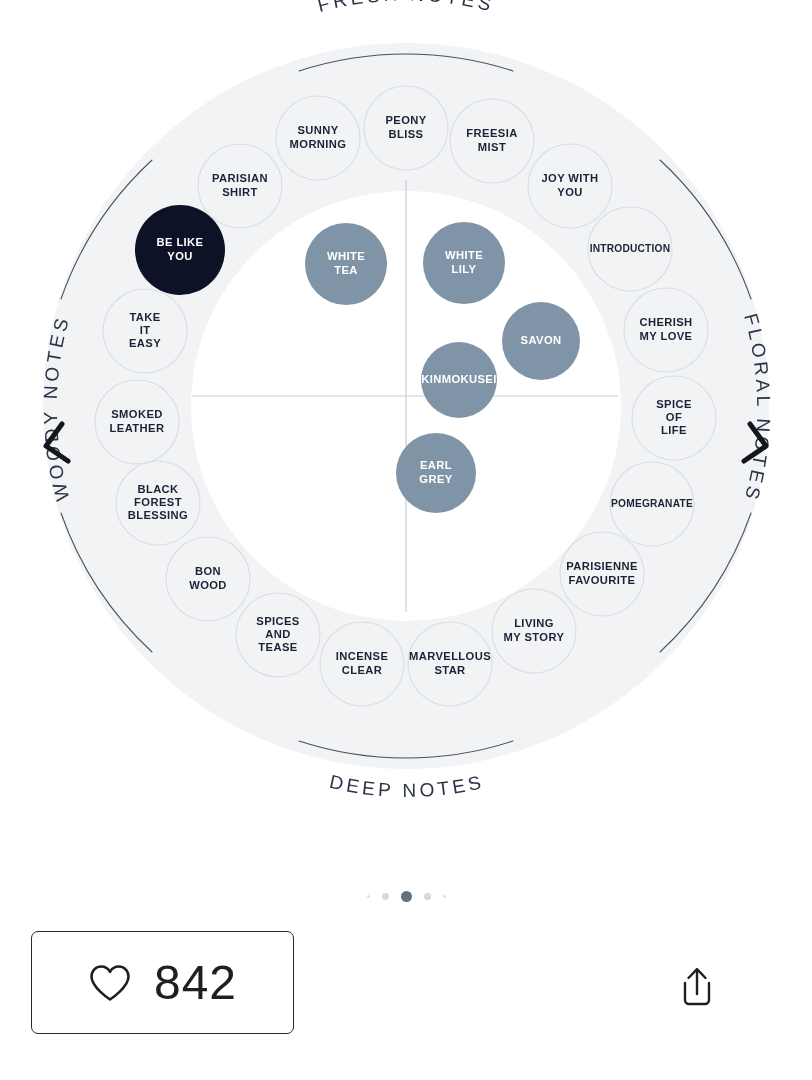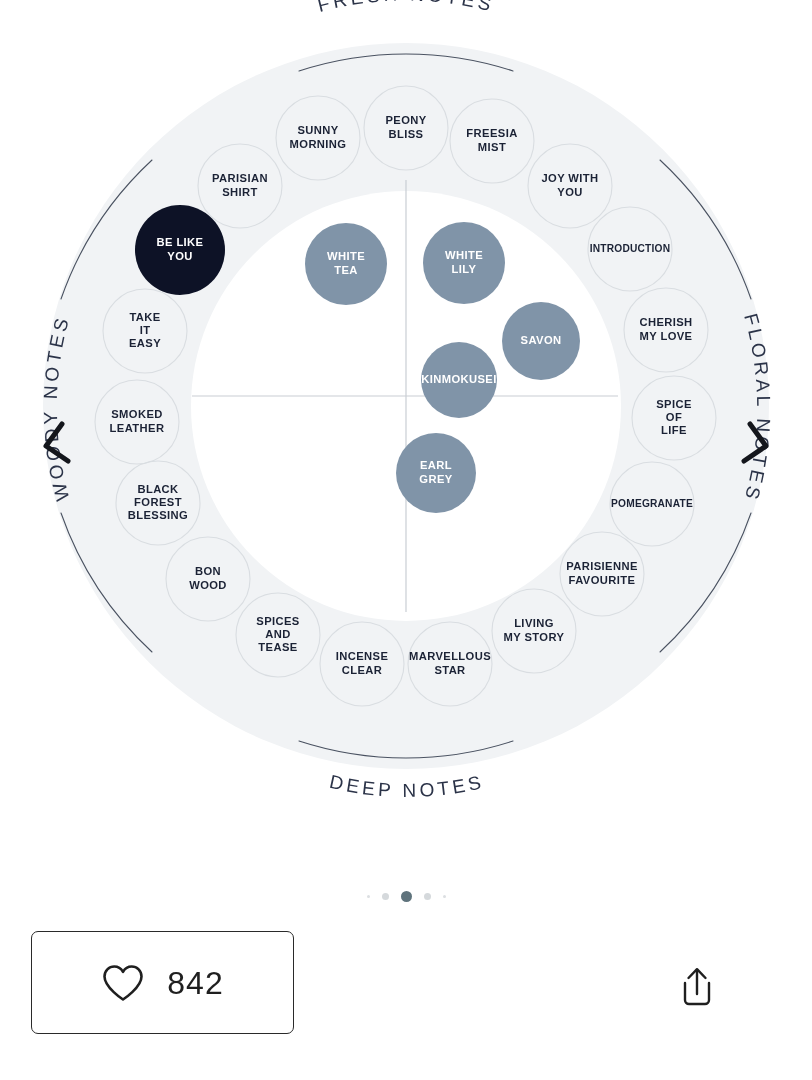--- a/index.html
+++ b/index.html
@@ -103,21 +103,21 @@
     background: #ffffff;
     display: flex;
     align-items: center;
     justify-content: center;
     gap: 22px;
     cursor: pointer;
   }
   #heart-icon { width: 44px; height: 40px; display: block; }
   #like-count {
     font-family: "Liberation Sans", sans-serif;
-    font-size: 32px;
+    font-size: 48px;
     font-weight: 400;
     color: #1f1f1f;
     letter-spacing: 1px;
     line-height: 1;
   }
 
   #share-button {
     position: absolute;
     left: 668px;
     top: 30px;

